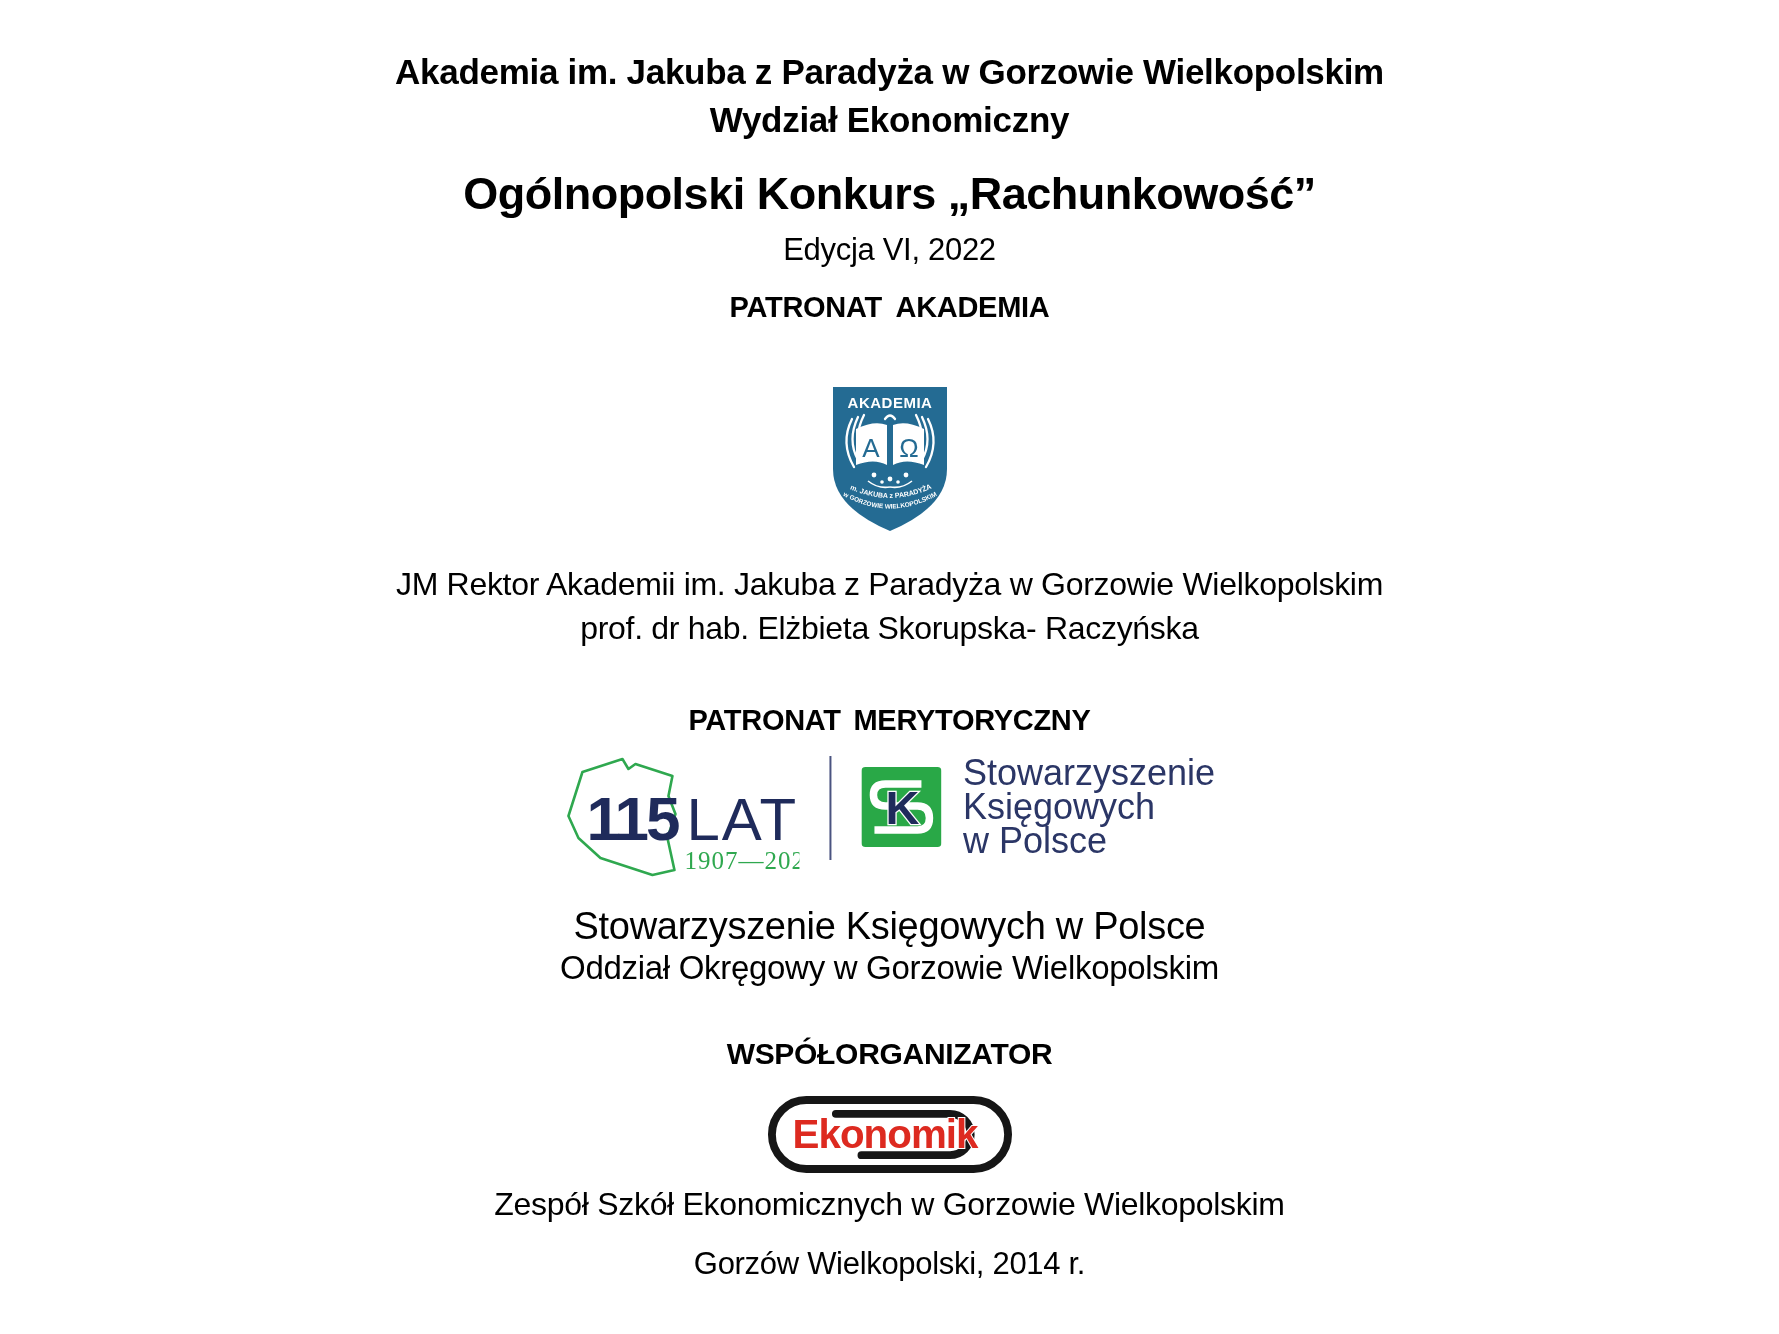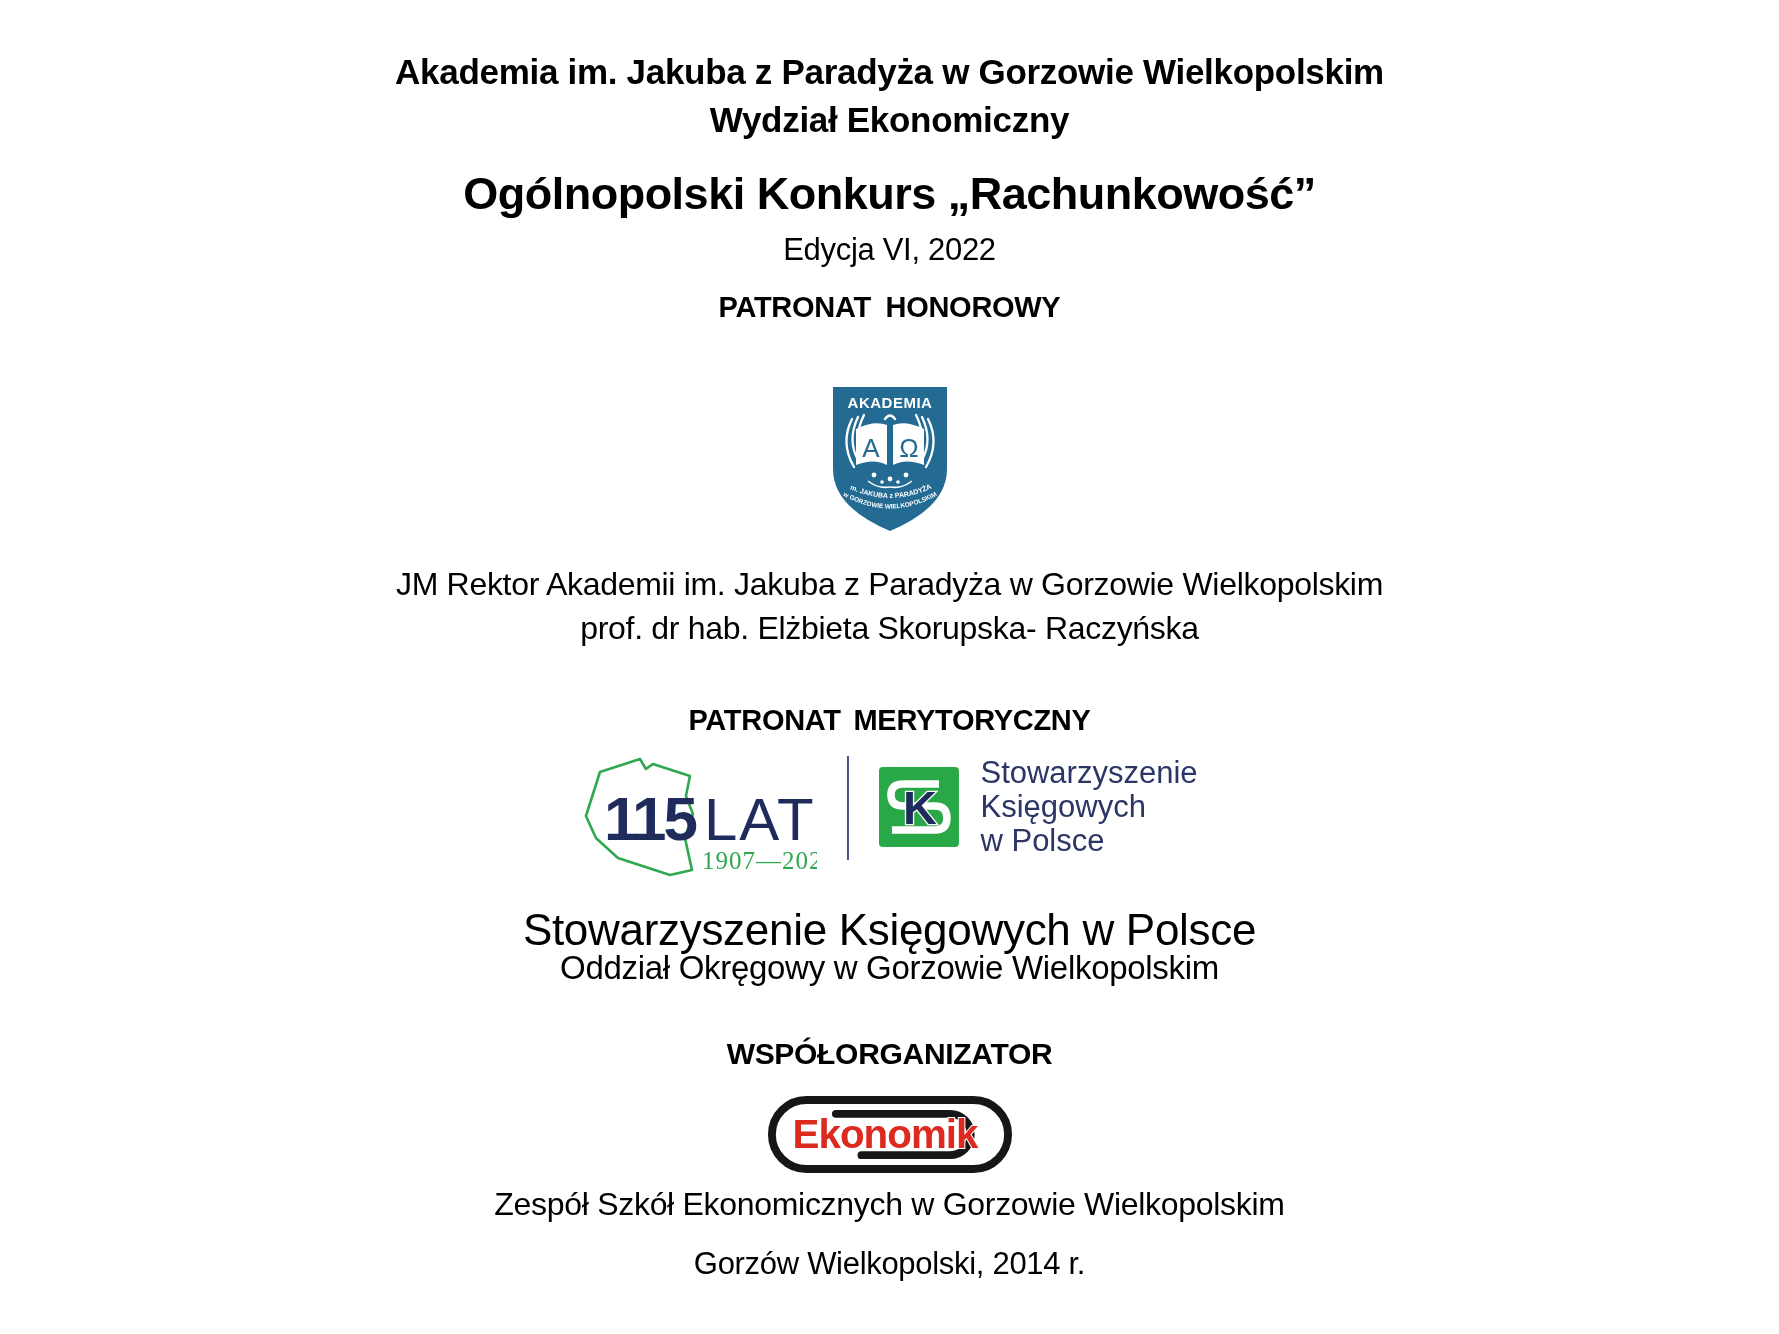--- a/index.html
+++ b/index.html
@@ -19,40 +19,40 @@
   .crest-wrap{position:absolute;top:383px;left:calc(50% - 62px);width:124px;height:152px;}
   .jm1{top:566px;font-size:32px;}
   .jm2{top:610px;font-size:32px;}
   .pat-mer{top:704px;font-size:29px;word-spacing:5px;}
   .logo-row{
     position:absolute;top:756px;left:50%;transform:translateX(-50%);
     display:flex;align-items:flex-start;gap:30px;height:132px;
   }
   .divider{width:2px;height:104px;background:#4a5380;}
   .skwp{display:flex;align-items:center;gap:22px;}
-  .skwp-text{display:flex;flex-direction:column;text-align:left;font-size:31px;line-height:34px;color:#2b3666;letter-spacing:0;}
-  .skwp-line1{top:905px;font-size:44px;}
+  .skwp-text{display:flex;flex-direction:column;text-align:left;font-size:36px;line-height:34px;color:#2b3666;letter-spacing:0;}
+  .skwp-line1{top:905px;font-size:38px;}
   .skwp-line2{top:949px;font-size:33px;}
   .wspol{top:1037px;font-size:30px;word-spacing:2px;}
   .ekon-wrap{position:absolute;top:1094px;left:calc(50% - 123px);width:246px;height:81px;}
   .zespol{top:1186px;font-size:32px;}
   .city{top:1246px;font-size:31px;}
   svg text{font-family:"Liberation Sans", sans-serif;}
   .serif{font-family:"Liberation Serif", serif;}
 </style>
 </head>
 <body>
 
 <div class="slide">
 
   <div class="line b inst1">Akademia im. Jakuba z Paradyża w Gorzowie Wielkopolskim</div>
   <div class="line b title">Ogólnopolski Konkurs „Rachunkowość”</div>
   <div class="line b inst2">Wydział Ekonomiczny</div>
   <div class="line edycja">Edycja VI, 2022</div>
-  <div class="line b pat-hon">PATRONAT HONOROWY</div>
+  <div class="line b pat-hon">PATRONAT AKADEMIA</div>
 
   <div class="crest-wrap">
     <svg viewBox="0 0 124 152" width="124" height="152">
       <path d="M5,4 H119 V86 Q119,124 62,148 Q5,124 5,86 Z" fill="#246b93"></path>
       <text x="62" y="25" text-anchor="middle" font-size="15" font-weight="bold" fill="#ffffff" letter-spacing="0.5">AKADEMIA</text>
 
       <g stroke="#ffffff" stroke-width="2.3" fill="none" stroke-linecap="round">
         <path d="M24,36 Q12,60 26,84"></path>
         <path d="M30,34 Q19,57 30,77"></path>
         <path d="M36,32 Q25,54 34,70"></path>

